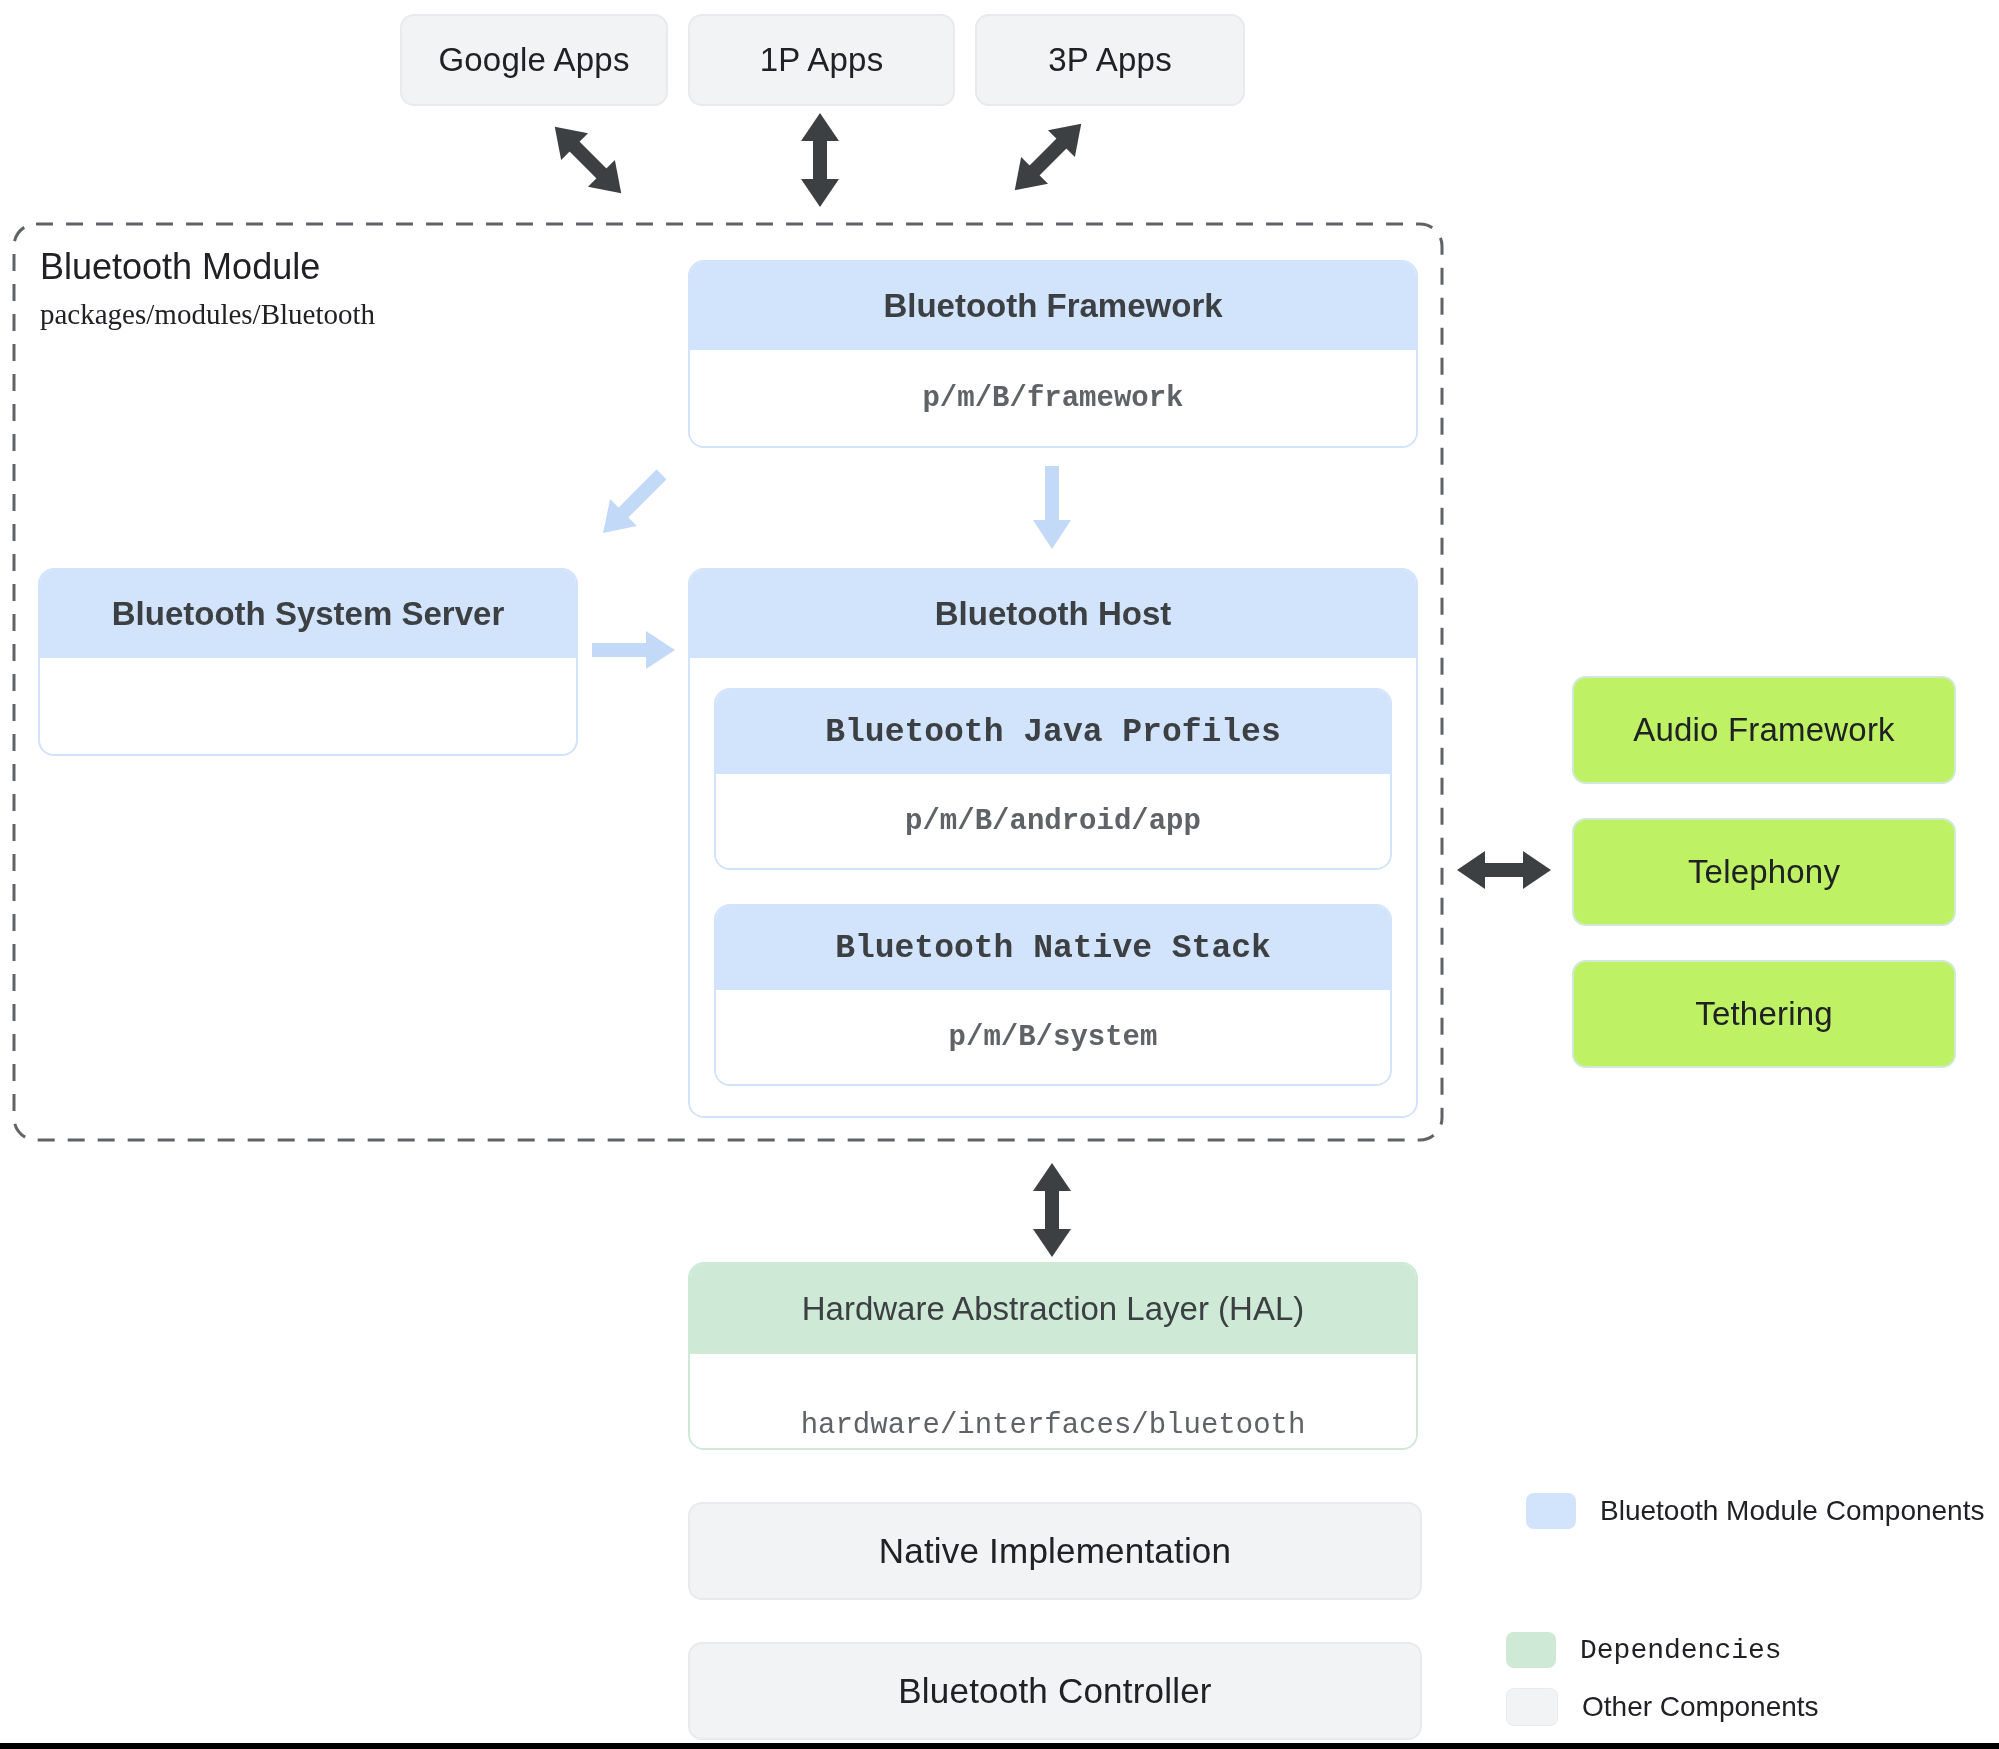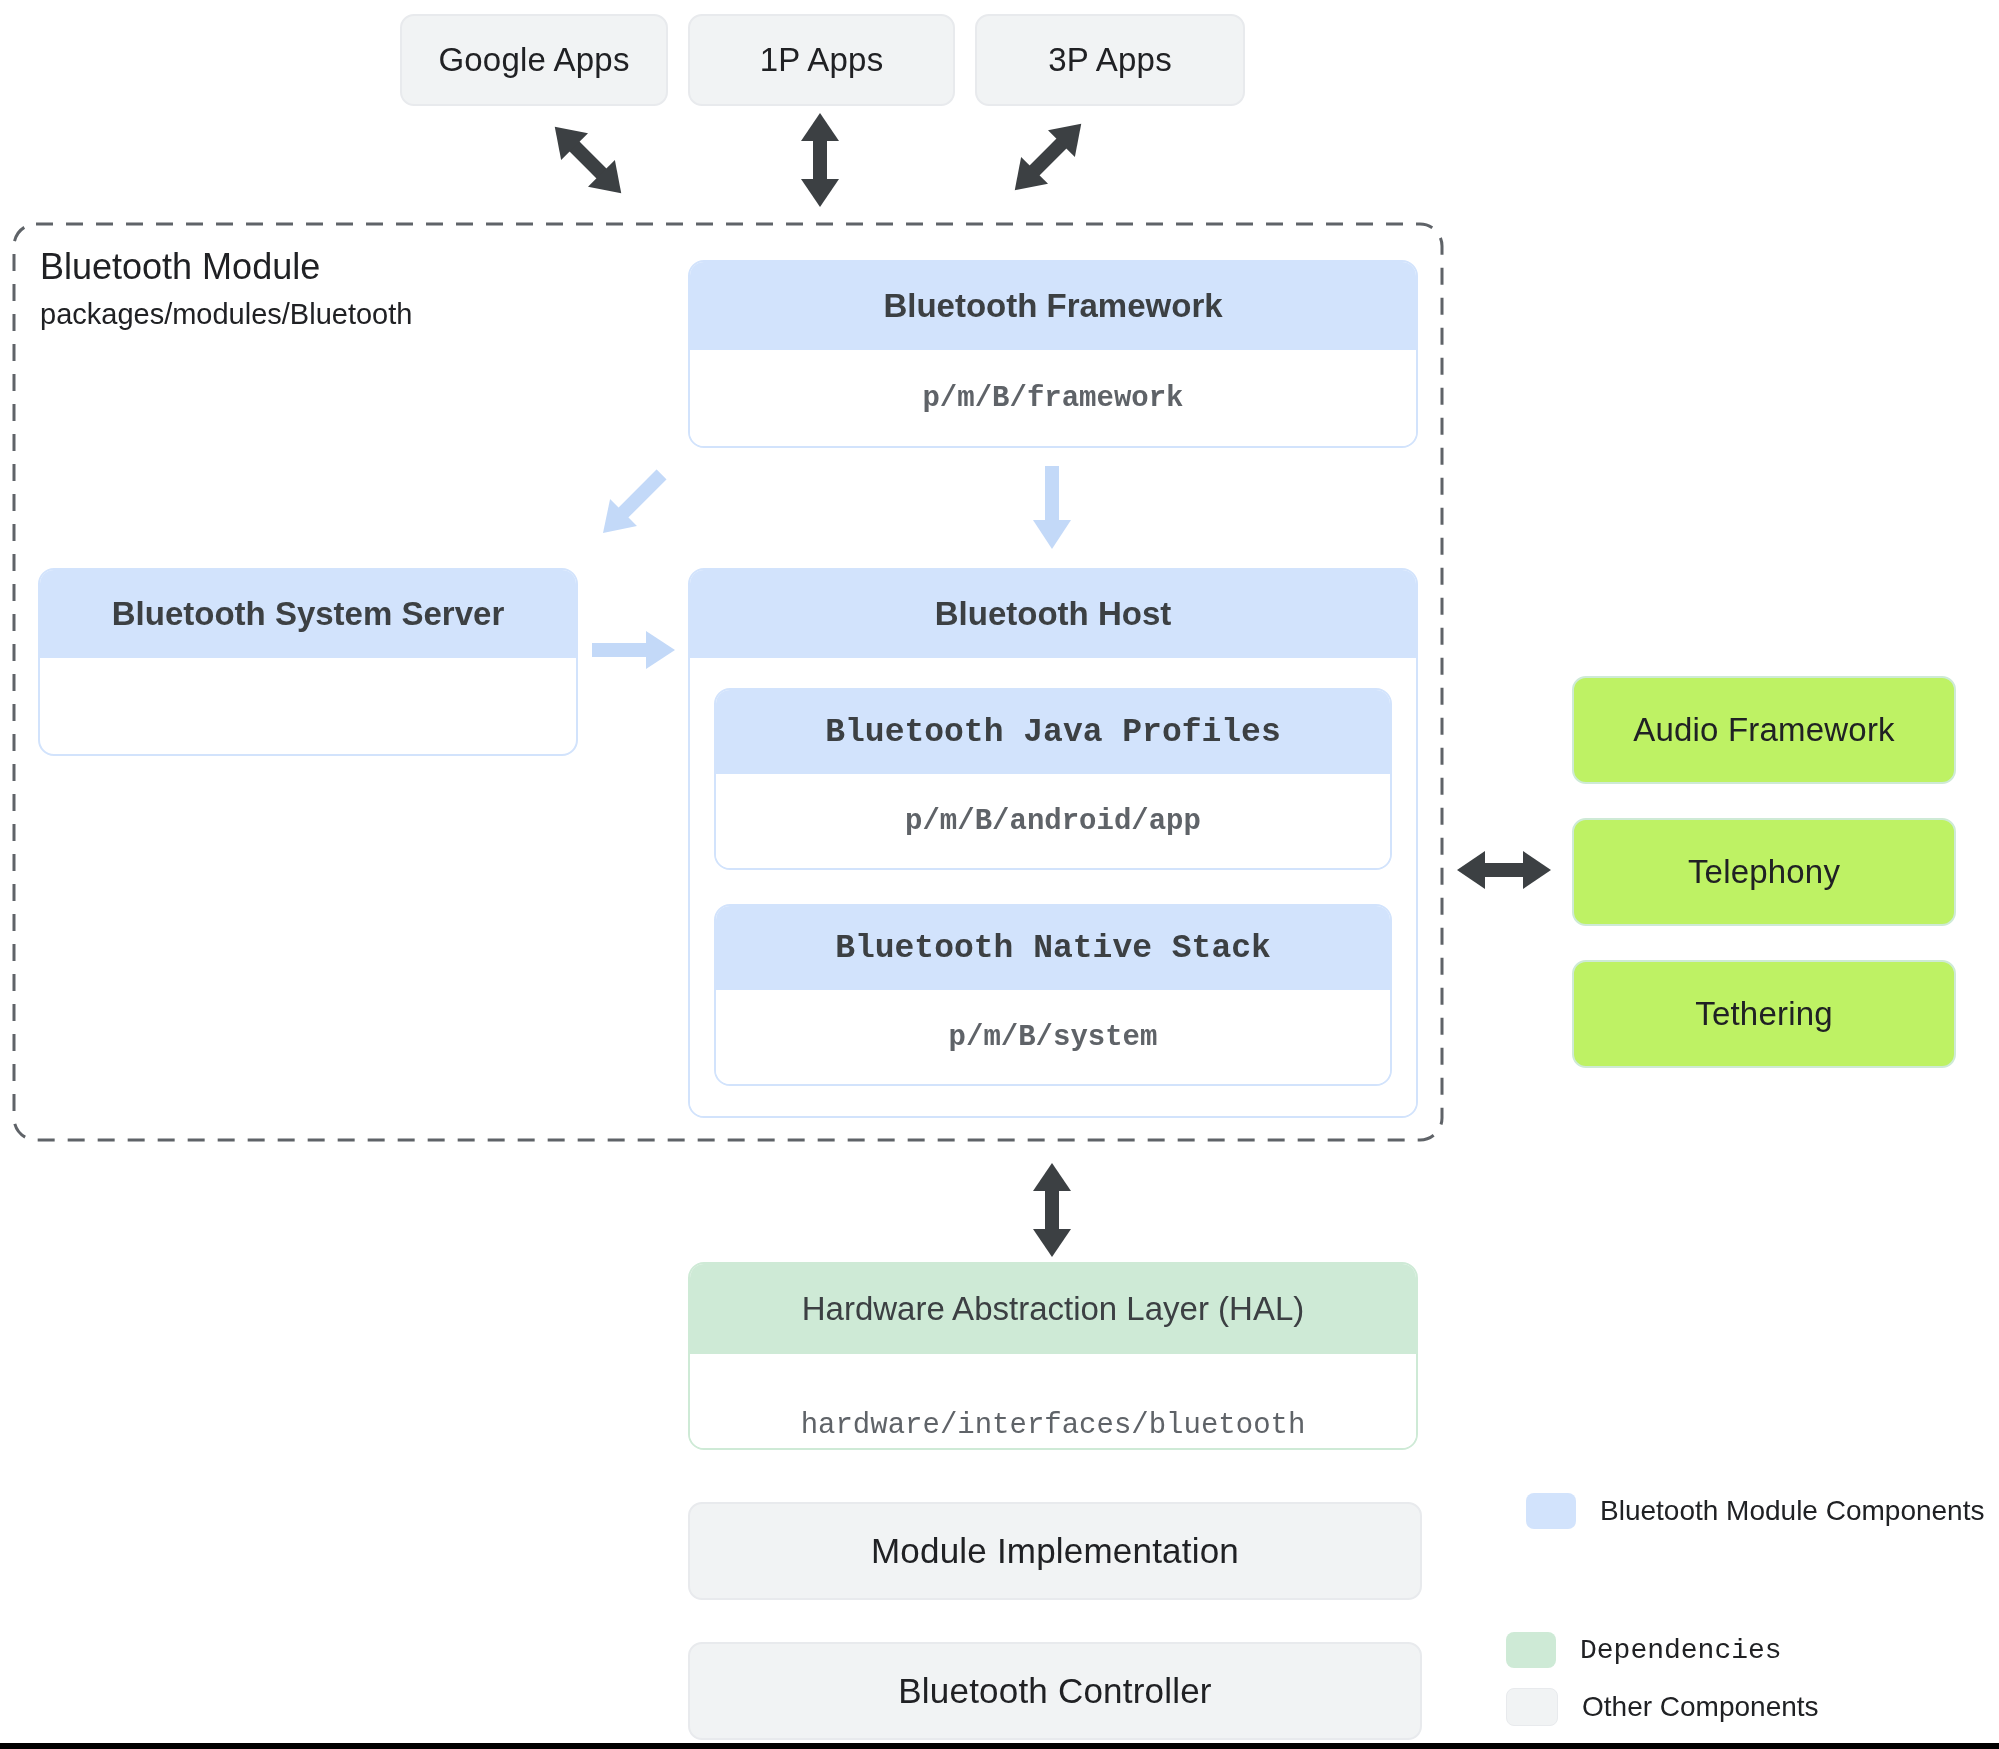--- a/index.html
+++ b/index.html
@@ -34,21 +34,21 @@
   }
   .card.blue  { border:2px solid #d2e3fc;font-weight:bold; }
   .card.blue .hd  { background:#d2e3fc; }
   .card.green { border:2px solid #ceead6;gap:48px; }
   .card.green .hd { background:#ceead6; }
 
   
   .module-title { position:absolute; left:40px; top:246px; font-size:36px; color:#202124; }
   .module-path  {
     position:absolute; left:40px; top:298px; font-size:29px; color:#202124;
-    font-family:Liberation Sans, sans-serif;
+    font-family:Liberation Serif, serif;
   }
 
   
   .host-body { padding:30px 24px 34px 24px; box-sizing:border-box; flex-direction:column;
                justify-content:flex-start !important; gap:34px; }
   .inner-card {
     position:relative; width:678px; height:182px; flex:0 0 auto;
     display:flex; flex-direction:column; border-radius:16px; overflow:hidden;
     border:2px solid #d2e3fc; box-sizing:border-box;
   }
@@ -182,21 +182,21 @@
     <polygon points="22,95 41,67 3,67" fill="currentColor"></polygon>
   </svg>
 </div>
 
 <div class="card green" style="left:688px; top:1262px; width:730px; height:188px;">
   <div class="hd" style="height:90px;">Hardware Abstraction Layer (HAL)</div>
   <div class="bd">hardware/interfaces/bluetooth</div>
 </div>
 
 <div class="pillbox graybox" style="left:688px; top:1502px; width:730px; height:94px; font-size:35px;">
-  <span>Module Implementation</span>
+  <span>Native Implementation</span>
 </div>
 <div class="pillbox graybox" style="left:688px; top:1642px; width:730px; height:94px; font-size:35px;">
   <span>Bluetooth Controller</span>
 </div>
 
 <div class="legend-row" style="top:1493px;padding-left:20px;">
   <div class="legend-swatch c0"></div>
   <div class="legend-label">Bluetooth Module Components</div>
 </div>
 <div class="legend-row" style="top:1632px;font-family:Liberation Mono, monospace;">

